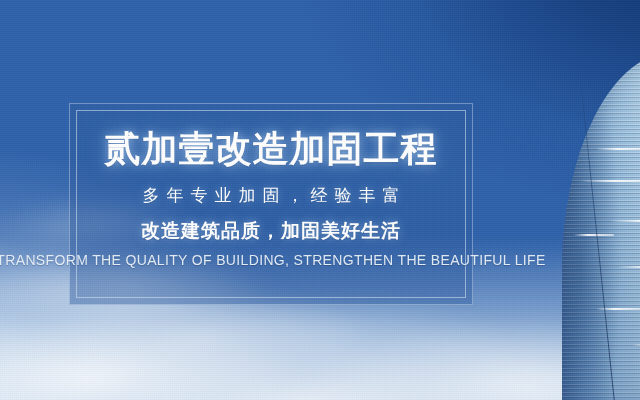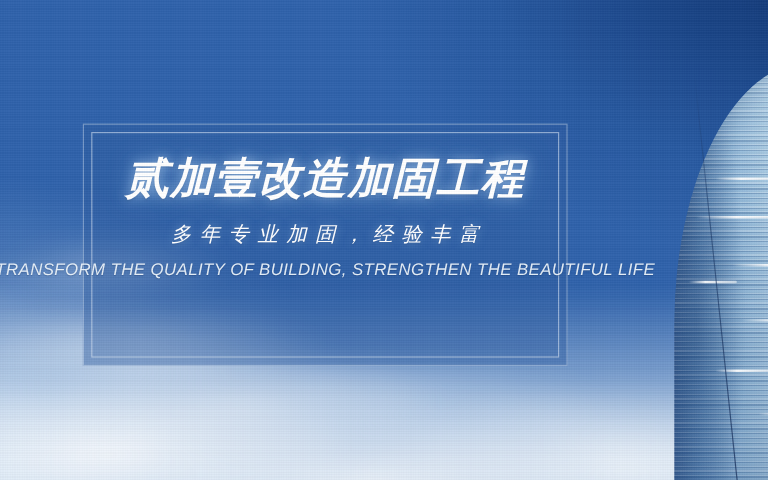--- a/index.html
+++ b/index.html
@@ -190,21 +190,20 @@
   }
   .panel-content {
     position: absolute;
     inset: 0;
     display: flex;
     flex-direction: column;
     align-items: center;
     justify-content: flex-start;
     padding-top: 27px;
     box-sizing: border-box;
-    font-style: italic;
   }
 
   .title {
     font-size: 36px;
     font-weight: bold;
     color: #ffffff;
     letter-spacing: 1px;
     line-height: 1;
     text-shadow:
       0 0 10px rgba(180,212,245,0.65),
@@ -283,18 +282,19 @@
       <div class="hl" style="left:70px; top:292px; width:70px;"></div>
     </div>
     <div class="building-edge-line"></div>
   </div>
 
   <div class="panel">
     <div class="panel-inner-line"></div>
     <div class="panel-content">
       <div class="title">贰加壹改造加固工程</div>
       <div class="tagline">多年专业加固，经验丰富</div>
+      <div class="slogan">改造建筑品质，加固美好生活</div>
       <div class="slogan-en">TRANSFORM THE QUALITY OF BUILDING, STRENGTHEN THE BEAUTIFUL LIFE</div>
     </div>
   </div>
 
   <div class="grain"></div>
 </div>
 
 </body></html>

